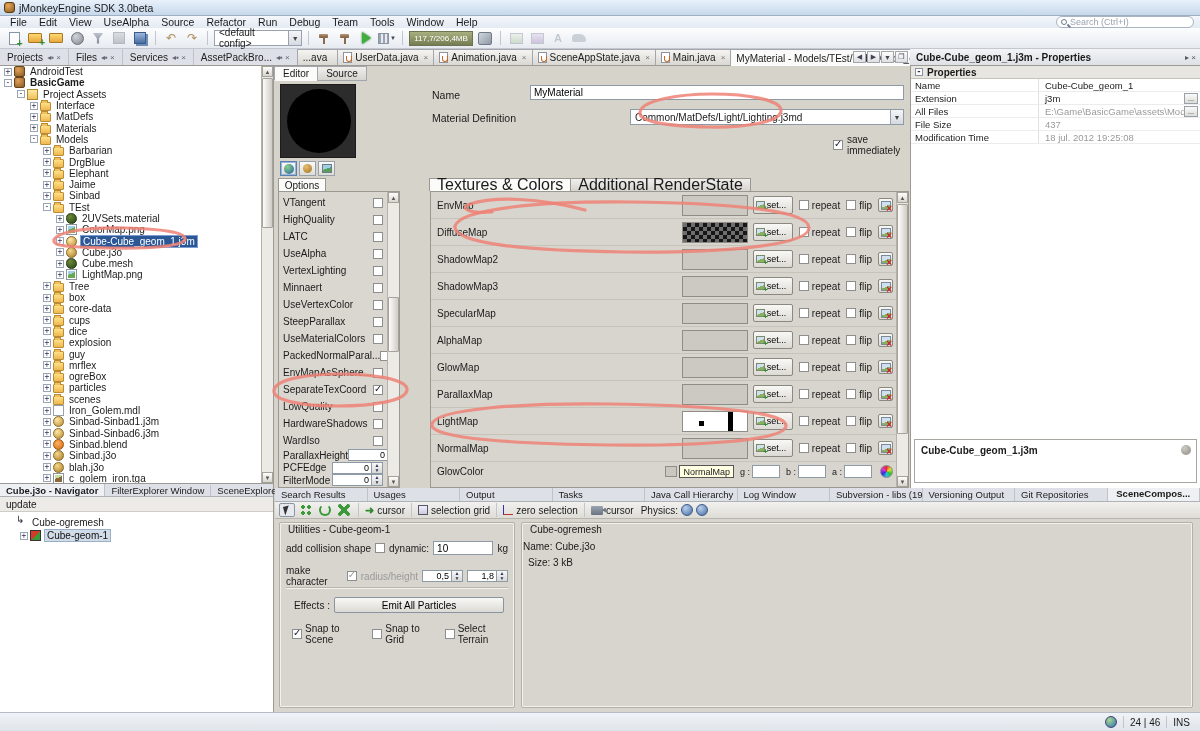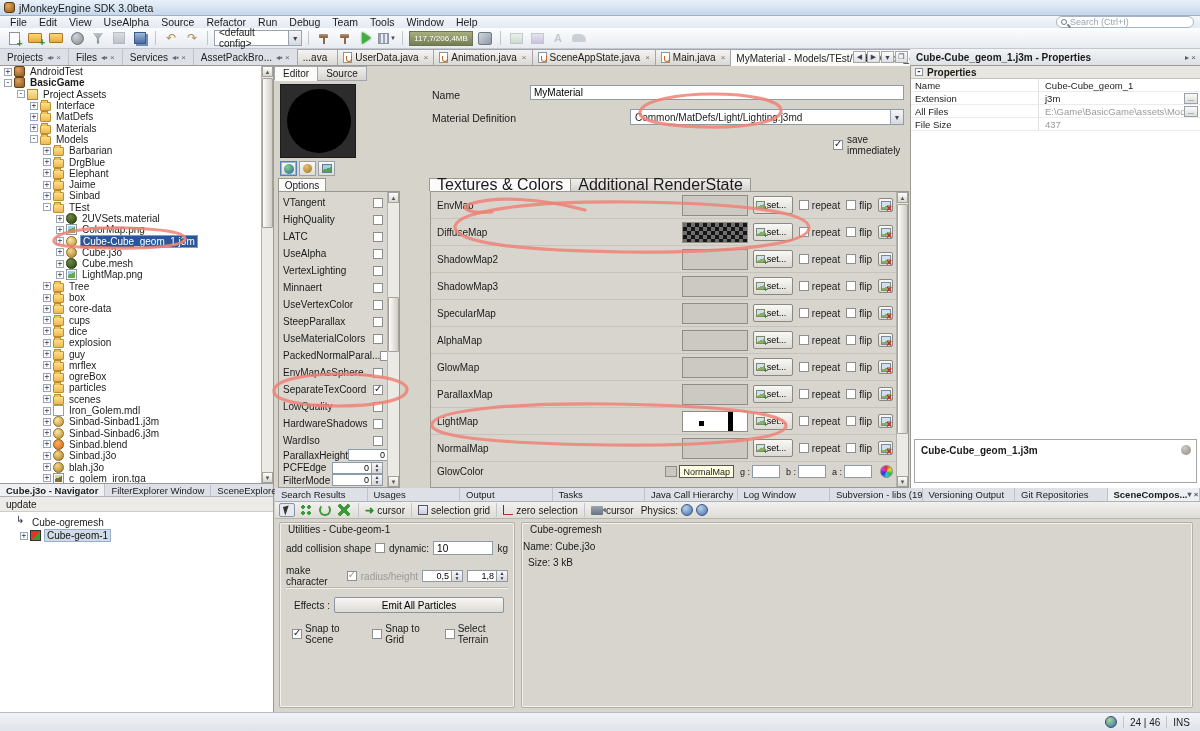--- a/index.html
+++ b/index.html
@@ -268,21 +268,21 @@
     border:1px solid #a8a6a0;}
   .desc-box .dtitle { font-weight:bold; font-size:10px; padding:5px 0 0 6px;}
   .desc-box .qmark { position:absolute; right:5px; top:5px; width:10px; height:10px; border-radius:50%;
     background:radial-gradient(circle at 35% 30%,#cfccc5,#8a887f);}
 
   
   .bottom { position:absolute; left:275px; top:488px; width:925px; height:224px; background:#d8d5ce;}
   .btabs { height:14px; display:flex; background:#dde1e7; border-bottom:1px solid #aeb2b8;}
   .btab { flex:1; font-size:9.5px; display:flex; align-items:center; padding:0 6px;
     border-right:1px solid #bfc3c9; white-space:nowrap; overflow:hidden;}
-  .btab.active { background:#eef0f3; font-weight:bold;}
+  .btab.active { background:#eef0f3; font-weight:bold;flex-direction:column;}
   .btab .winicons { margin-left:auto; font-size:8px; color:#556;}
   .scene-toolbar { height:17px; background:linear-gradient(#f2f1ee,#dedcd6); border-bottom:1px solid #b8b5ae;
     display:flex; align-items:center; padding-left:4px; gap:3px; font-size:10px;}
   .stool { width:16px; height:14px; display:flex; align-items:center; justify-content:center;}
   .stool.pressed { border:1px solid #8a94a0; background:#e6eaf0; border-radius:2px;}
   .cursor-arrow { width:0; height:0; border-top:9px solid #333; border-right:6px solid transparent;
     transform:rotate(-15deg);}
   .gico { width:12px; height:12px; border-radius:2px;}
   .gico.dots { background:radial-gradient(circle 2px at 3px 3px,#3a9a3a 90%,transparent),
                radial-gradient(circle 2px at 9px 3px,#3a9a3a 90%,transparent),
@@ -1137,20 +1137,25 @@
         <span class="prop-val">E:\Game\BasicGame\assets\Models\TEst\...</span>
         <span class="dots-btn vis" style="">...</span>
       </div>
 
       <div class="prop-row muted">
         <span class="prop-name">File Size</span>
         <span class="prop-val">437</span>
         <span class="dots-btn" style="visibility:hidden">...</span>
       </div>
 
+      <div class="prop-row muted">
+        <span class="prop-name">Modification Time</span>
+        <span class="prop-val">18 jul. 2012 19:25:08</span>
+        <span class="dots-btn" style="visibility:hidden">...</span>
+      </div>
     </div>
   <div class="desc-box">
     <div class="dtitle">Cube-Cube_geom_1.j3m</div>
     <span class="qmark"></span>
   </div>
 </div>
 
 <div class="bottom">
   <div class="btabs">
 

